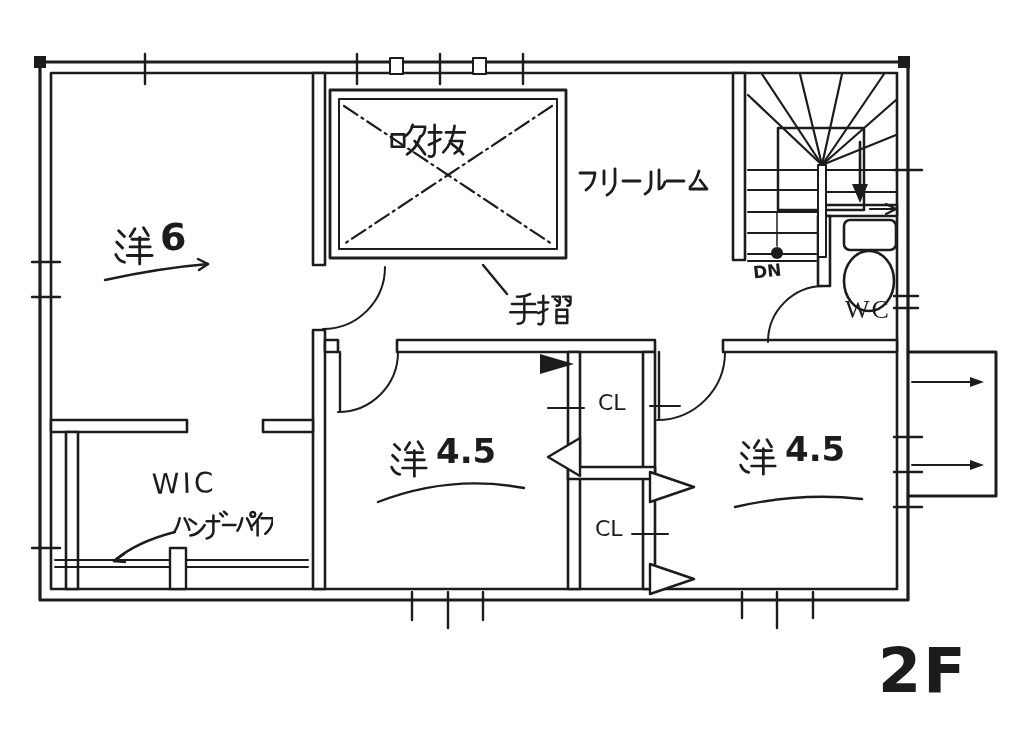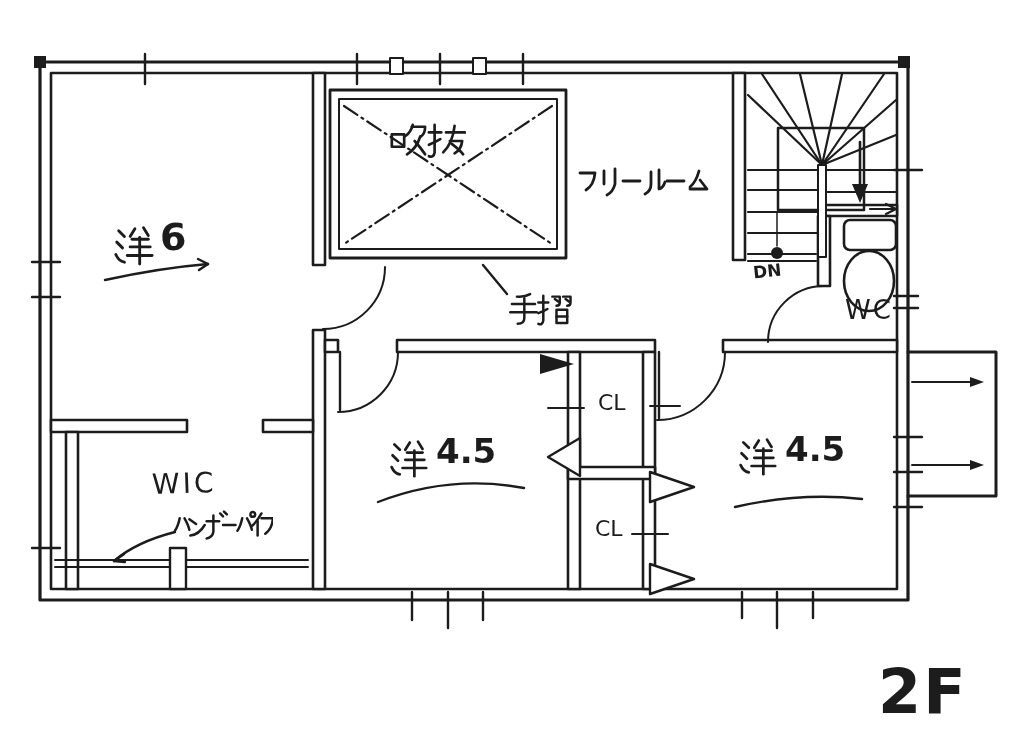--- a/index.html
+++ b/index.html
@@ -310,20 +310,20 @@
       <path d="M24,5 l-5,8"></path>
         <path d="M33,4 l5,8"></path>
       <path d="M21,16 h17"></path>
         <path d="M19,24 h21"></path>
         <path d="M16,33 h26"></path>
         <path d="M29,14 v28"></path>
     </svg>
     <span class="num" style="position:absolute;left:48px;top:0;font-size:34px;">4.5</span>
   </div>
 
-  <div class="lbl hand" style="left:845px;top:297px;font-size:26px;letter-spacing:2px;">WC</div>
+  <div class="lbl hand" style="left:845px;top:297px;font-size:26px;letter-spacing:2px;font-family:Liberation Serif, serif;">WC</div>
   <div class="lbl hand" style="left:598px;top:392px;font-size:22px;">CL</div>
   <div class="lbl hand" style="left:595px;top:518px;font-size:22px;">CL</div>
   <div class="lbl hand" style="left:753px;top:263px;font-size:17px;font-weight:bold;transform:rotate(-6deg);">DN</div>
 
-  <div class="lbl hand" id="floor-tag" style="left:878px;top:640px;margin-top:21px;">2F</div>
+  <div class="lbl hand" id="floor-tag" style="left:878px;top:640px;">2F</div>
 
 </div>
 
 </body></html>

